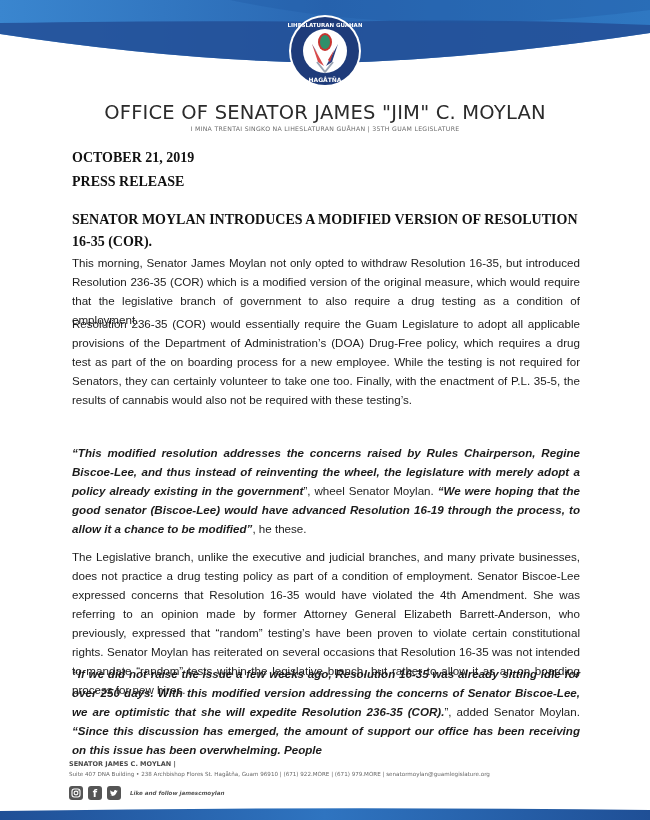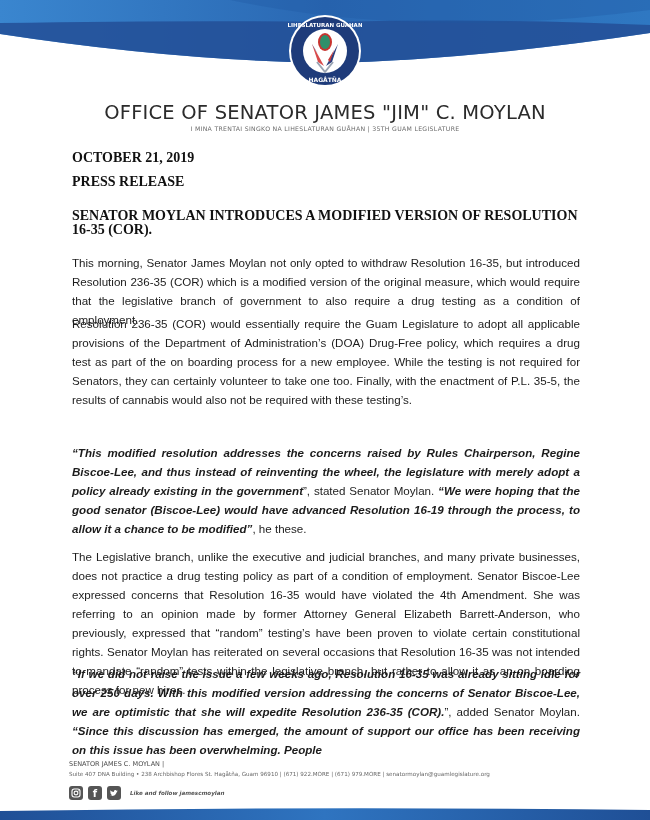--- a/index.html
+++ b/index.html
@@ -17,34 +17,34 @@
   .office-subtitle {
     position: absolute; top: 125px; left: 0; width: 650px; text-align: center;
     font-family: "DejaVu Sans", sans-serif; font-size: 6.2px; letter-spacing: 0.3px; color: #6a6a6a;
   }
   .doc { position: absolute; left: 72px; width: 508px; }
   .serif-bold {
     font-family: "Liberation Serif", serif; font-weight: bold; font-size: 14px; color: #111;
   }
   .date { top: 150px; }
   .press { top: 174px; }
-  .headline { top: 209px; line-height: 14px; }
+  .headline { top: 209px; line-height: 22px; }
   .para {
     font-family: "Liberation Sans", sans-serif; font-size: 11.6px; line-height: 19px;
     text-align: justify; color: #1c1c1c;
   }
   .p1 { top: 253px; }
   .p2 { top: 314px; }
   .p3 { top: 443px; }
   .p4 { top: 547px; }
   .p5 { top: 664px; }
   .para b i, .para i b, .q { font-weight: bold; font-style: italic; }
   .footer-name {
     position: absolute; left: 69px; top: 760px; font-family: "DejaVu Sans", sans-serif;
-    font-size: 6.5px; font-weight: normal; color: #4a4a4a;
+    font-size: 6.5px; font-weight: bold; color: #4a4a4a;
   }
   .footer-address {
     position: absolute; left: 69px; top: 771px; font-family: "DejaVu Sans", sans-serif;
     font-size: 5.6px; color: #666;
   }
   .social { position: absolute; left: 69px; top: 786px; display: flex; align-items: center; gap: 5px; }
   .social .ico {
     width: 14px; height: 14px; border-radius: 3px; background: #555; color: #fff;
     display: flex; align-items: center; justify-content: center;
     font-family: "DejaVu Sans", sans-serif; font-weight: bold; font-size: 10px;
@@ -90,21 +90,21 @@
 <div class="office-subtitle">I MINA TRENTAI SINGKO NA LIHESLATURAN GUÅHAN | 35TH GUAM LEGISLATURE</div>
 
 <div class="doc serif-bold date">OCTOBER 21, 2019</div>
 <div class="doc serif-bold press">PRESS RELEASE</div>
 <div class="doc serif-bold headline">SENATOR MOYLAN INTRODUCES A MODIFIED VERSION OF RESOLUTION 16-35 (COR).</div>
 
 <div class="doc para p1">This morning, Senator James Moylan not only opted to withdraw Resolution 16-35, but introduced Resolution 236-35 (COR) which is a modified version of the original measure, which would require that the legislative branch of government to also require a drug testing as a condition of employment.</div>
 <div class="doc para p2">Resolution 236-35 (COR) would essentially require the Guam Legislature to adopt all applicable provisions of the Department of Administration’s (DOA) Drug-Free policy, which requires a drug test as part of the on boarding process for a new employee. While the testing is not required for Senators, they can certainly volunteer to take one too. Finally, with the enactment of P.L. 35-5, the results of cannabis would also not be required with these testing’s.</div>
 
 <div class="doc para p3">
-  <span class="q">“This modified resolution addresses the concerns raised by Rules Chairperson, Regine Biscoe-Lee, and thus instead of reinventing the wheel, the legislature with merely adopt a policy already existing in the government</span><span>”, stated Senator Moylan.</span>
+  <span class="q">“This modified resolution addresses the concerns raised by Rules Chairperson, Regine Biscoe-Lee, and thus instead of reinventing the wheel, the legislature with merely adopt a policy already existing in the government</span><span>”, wheel Senator Moylan.</span>
   <span class="q">“We were hoping that the good senator (Biscoe-Lee) would have advanced Resolution 16-19 through the process, to allow it a chance to be modified”</span><span>, he these.</span>
 </div>
 
 <div class="doc para p4">The Legislative branch, unlike the executive and judicial branches, and many private businesses, does not practice a drug testing policy as part of a condition of employment. Senator Biscoe-Lee expressed concerns that Resolution 16-35 would have violated the 4th Amendment. She was referring to an opinion made by former Attorney General Elizabeth Barrett-Anderson, who previously, expressed that “random” testing’s have been proven to violate certain constitutional rights. Senator Moylan has reiterated on several occasions that Resolution 16-35 was not intended to mandate “random” tests within the legislative branch, but rather to allow it as an on boarding process for new hires.</div>
 
 <div class="doc para p5">
   <span class="q">“If we did not raise the issue a few weeks ago, Resolution 16-35 was already sitting idle for over 250 days. With this modified version addressing the concerns of Senator Biscoe-Lee, we are optimistic that she will expedite Resolution 236-35 (COR).</span><span>”, added Senator Moylan. </span><span class="q">“Since this discussion has emerged, the amount of support our office has been receiving on this issue has been overwhelming. People</span>
 </div>
 
 <div class="footer-name">SENATOR JAMES C. MOYLAN |</div>

